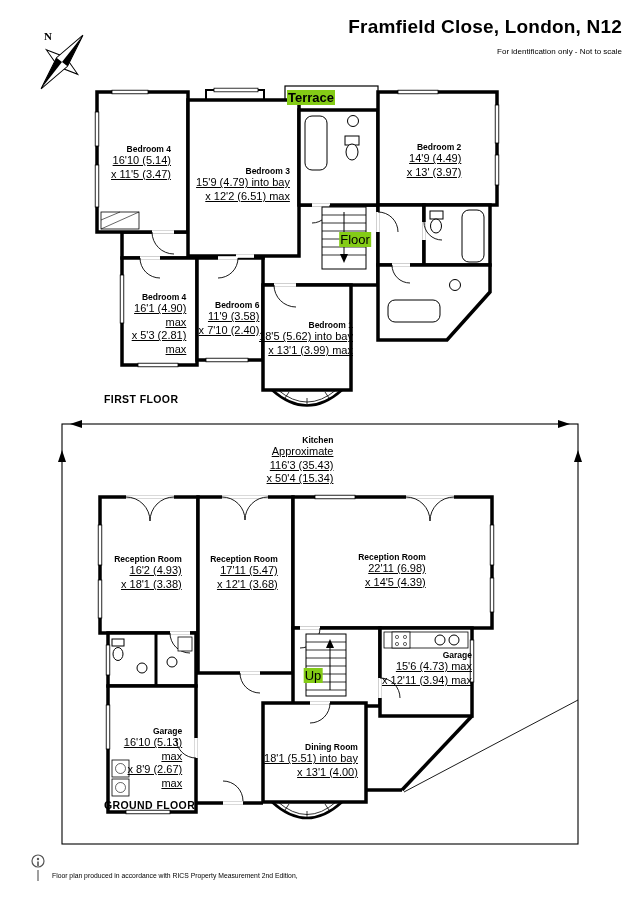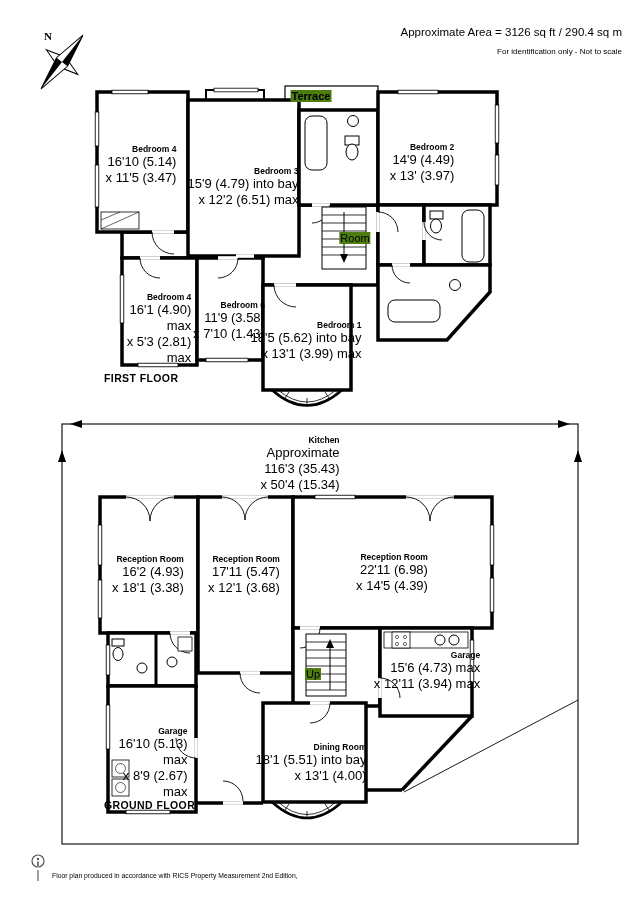--- a/index.html
+++ b/index.html
@@ -18,22 +18,22 @@
   .title { font-size:19px; font-weight:bold; letter-spacing:0.2px; }
   .area  { font-size:11.5px; margin-top:10px; }
   .disclaimer { font-size:8px; margin-top:9px; }
 
   
   .north-label { position:absolute; left:44px; top:30px; font-size:11px; font-weight:bold; font-family:"Liberation Serif", serif; }
 
   
   .room-label { position:absolute; transform:translateX(-50%); text-align:right; line-height:1.22; }
   .room-name { display:block; font-weight:bold; font-size:8.5px; }
-  .room-dims { display:block; font-size:13px; white-space:pre-line; }
-  .plain-label { position:absolute; transform:translateX(-50%); font-size:11px; font-weight:bold; background:#4d7c0f; padding:0 1px; }
+  .room-dims { display:block; font-size:11px; white-space:pre-line;text-decoration:underline; }
+  .plain-label { position:absolute; transform:translateX(-50%); font-size:13px; font-weight:bold; background:#84cc16; padding:0 1px; }
   .floor-label { position:absolute; font-size:10.5px; font-weight:bold; letter-spacing:0.4px; }
 
   
   .footer { position:absolute; left:52px; top:851px; font-size:6.8px; line-height:1.45; white-space:pre-wrap; }
   .footer-line { display:block; }
   .footer-logo { position:absolute; left:30px; top:853px; }
 </style>
 </head>
 <body>
 
@@ -230,60 +230,60 @@
       <circle cx="120.5" cy="768.5" r="5" stroke-width="0.6"></circle>
       <rect x="112" y="779" width="17" height="17" stroke-width="0.8"></rect>
       <circle cx="120.5" cy="787.5" r="5" stroke-width="0.6"></circle>
     </g>
   </g>
 </svg>
 
 <span class="north-label">N</span>
 
 <div class="header">
-  <div class="area">Approximate Area = 3126 sq ft / 290.4 sq m</div>
+  <div class="title">Framfield Close, London, N12</div>
   <div class="disclaimer">For identification only - Not to scale</div>
 </div>
 
 <div class="plain-label" style="left:311px;top:90px">Terrace</div>
 
 <div class="room-label" style="left:141px;top:144px">
   <span class="room-name">Bedroom 4</span>
   <span class="room-dims">16'10 (5.14)
 x 11'5 (3.47)</span>
 </div>
 <div class="room-label" style="left:243px;top:166px">
   <span class="room-name">Bedroom 3</span>
   <span class="room-dims">15'9 (4.79) into bay
 x 12'2 (6.51) max</span>
 </div>
-<div class="room-label" style="left:422px;top:142px">
+<div class="room-label" style="left:434px;top:142px">
   <span class="room-name">Bedroom 2</span>
   <span class="room-dims">14'9 (4.49)
 x 13' (3.97)</span>
 </div>
 <div class="room-label" style="left:159px;top:292px">
   <span class="room-name">Bedroom 4</span>
   <span class="room-dims">16'1 (4.90)
 max
 x 5'3 (2.81)
 max</span>
 </div>
 <div class="room-label" style="left:229px;top:300px">
   <span class="room-name">Bedroom 6</span>
   <span class="room-dims">11'9 (3.58)
-x 7'10 (1.43)</span>
+x 7'10 (2.40)</span>
 </div>
 <div class="room-label" style="left:306px;top:320px">
   <span class="room-name">Bedroom 1</span>
   <span class="room-dims">18'5 (5.62) into bay
 x 13'1 (3.99) max</span>
 </div>
-<div class="plain-label" style="left:355px;top:232px;font-weight:normal">Room</div>
-<div class="floor-label" style="left:104px;top:372px">FIRST FLOOR</div>
+<div class="plain-label" style="left:355px;top:232px;font-weight:normal">Floor</div>
+<div class="floor-label" style="left:104px;top:393px">FIRST FLOOR</div>
 
 <div class="room-label" style="left:300px;top:435px">
   <span class="room-name">Kitchen</span>
   <span class="room-dims">Approximate
 116'3 (35.43)
 x 50'4 (15.34)</span>
 </div>
 <div class="room-label" style="left:148px;top:554px">
   <span class="room-name">Reception Room</span>
   <span class="room-dims">16'2 (4.93)

